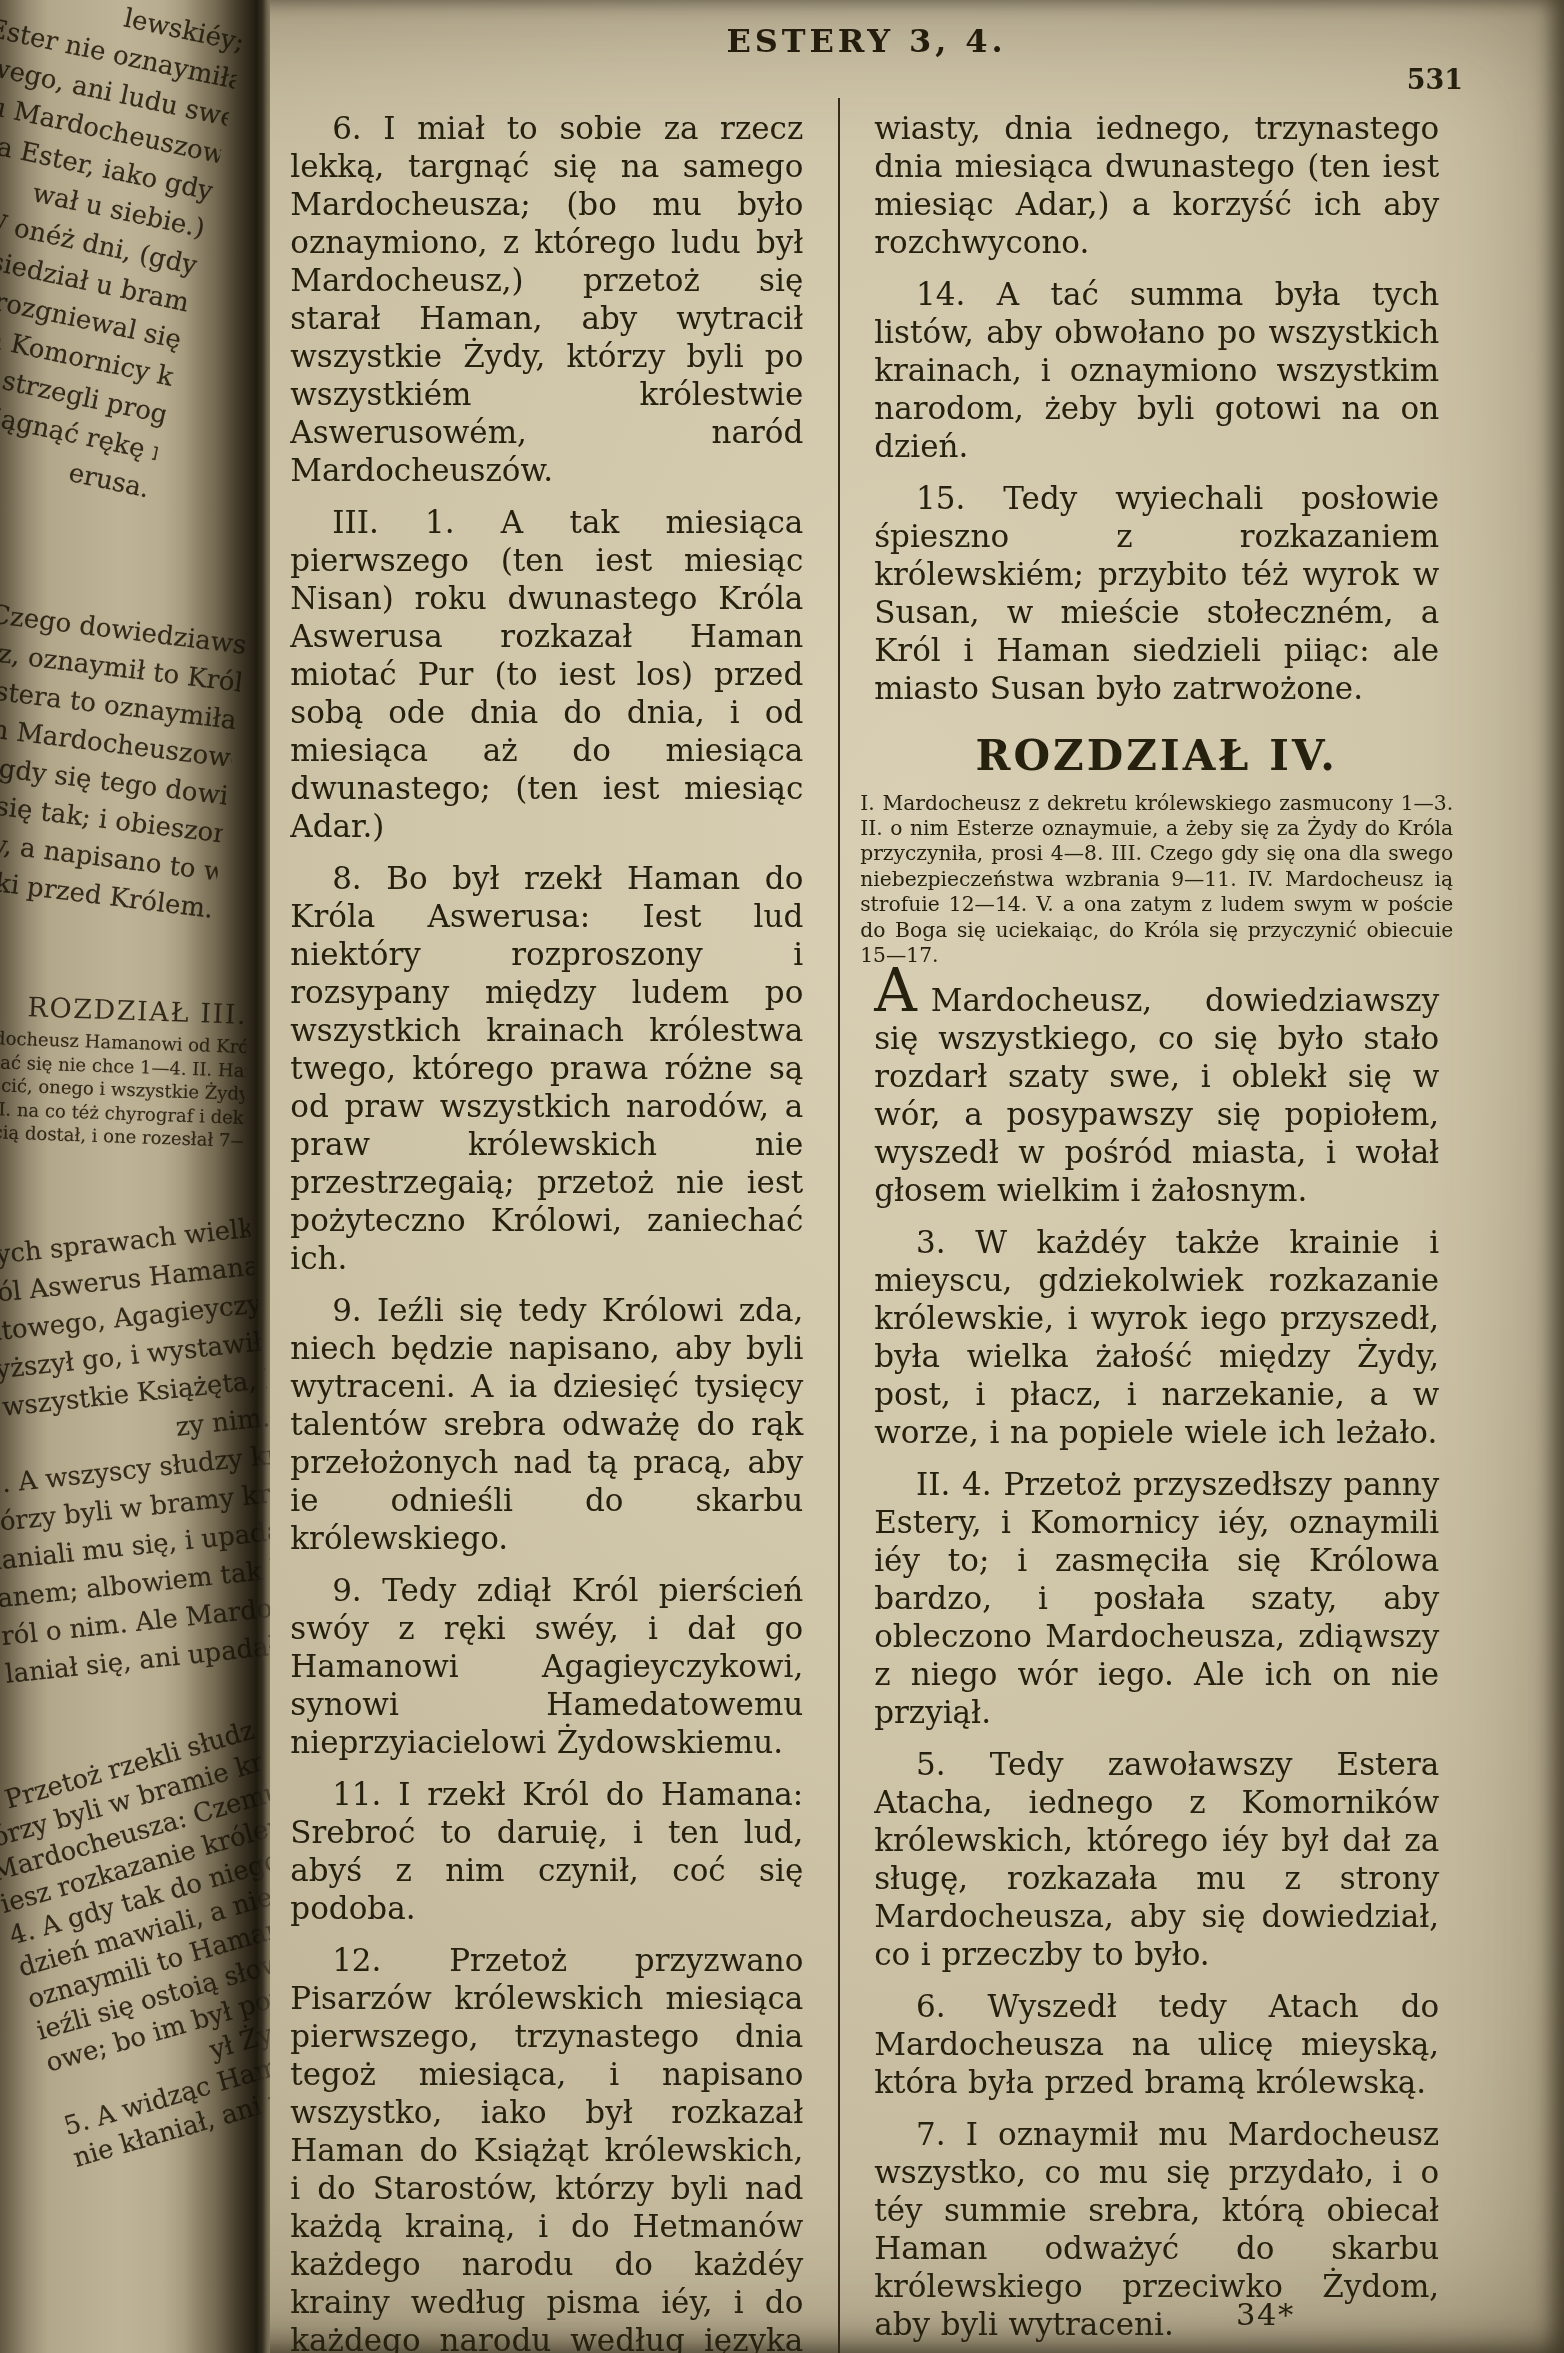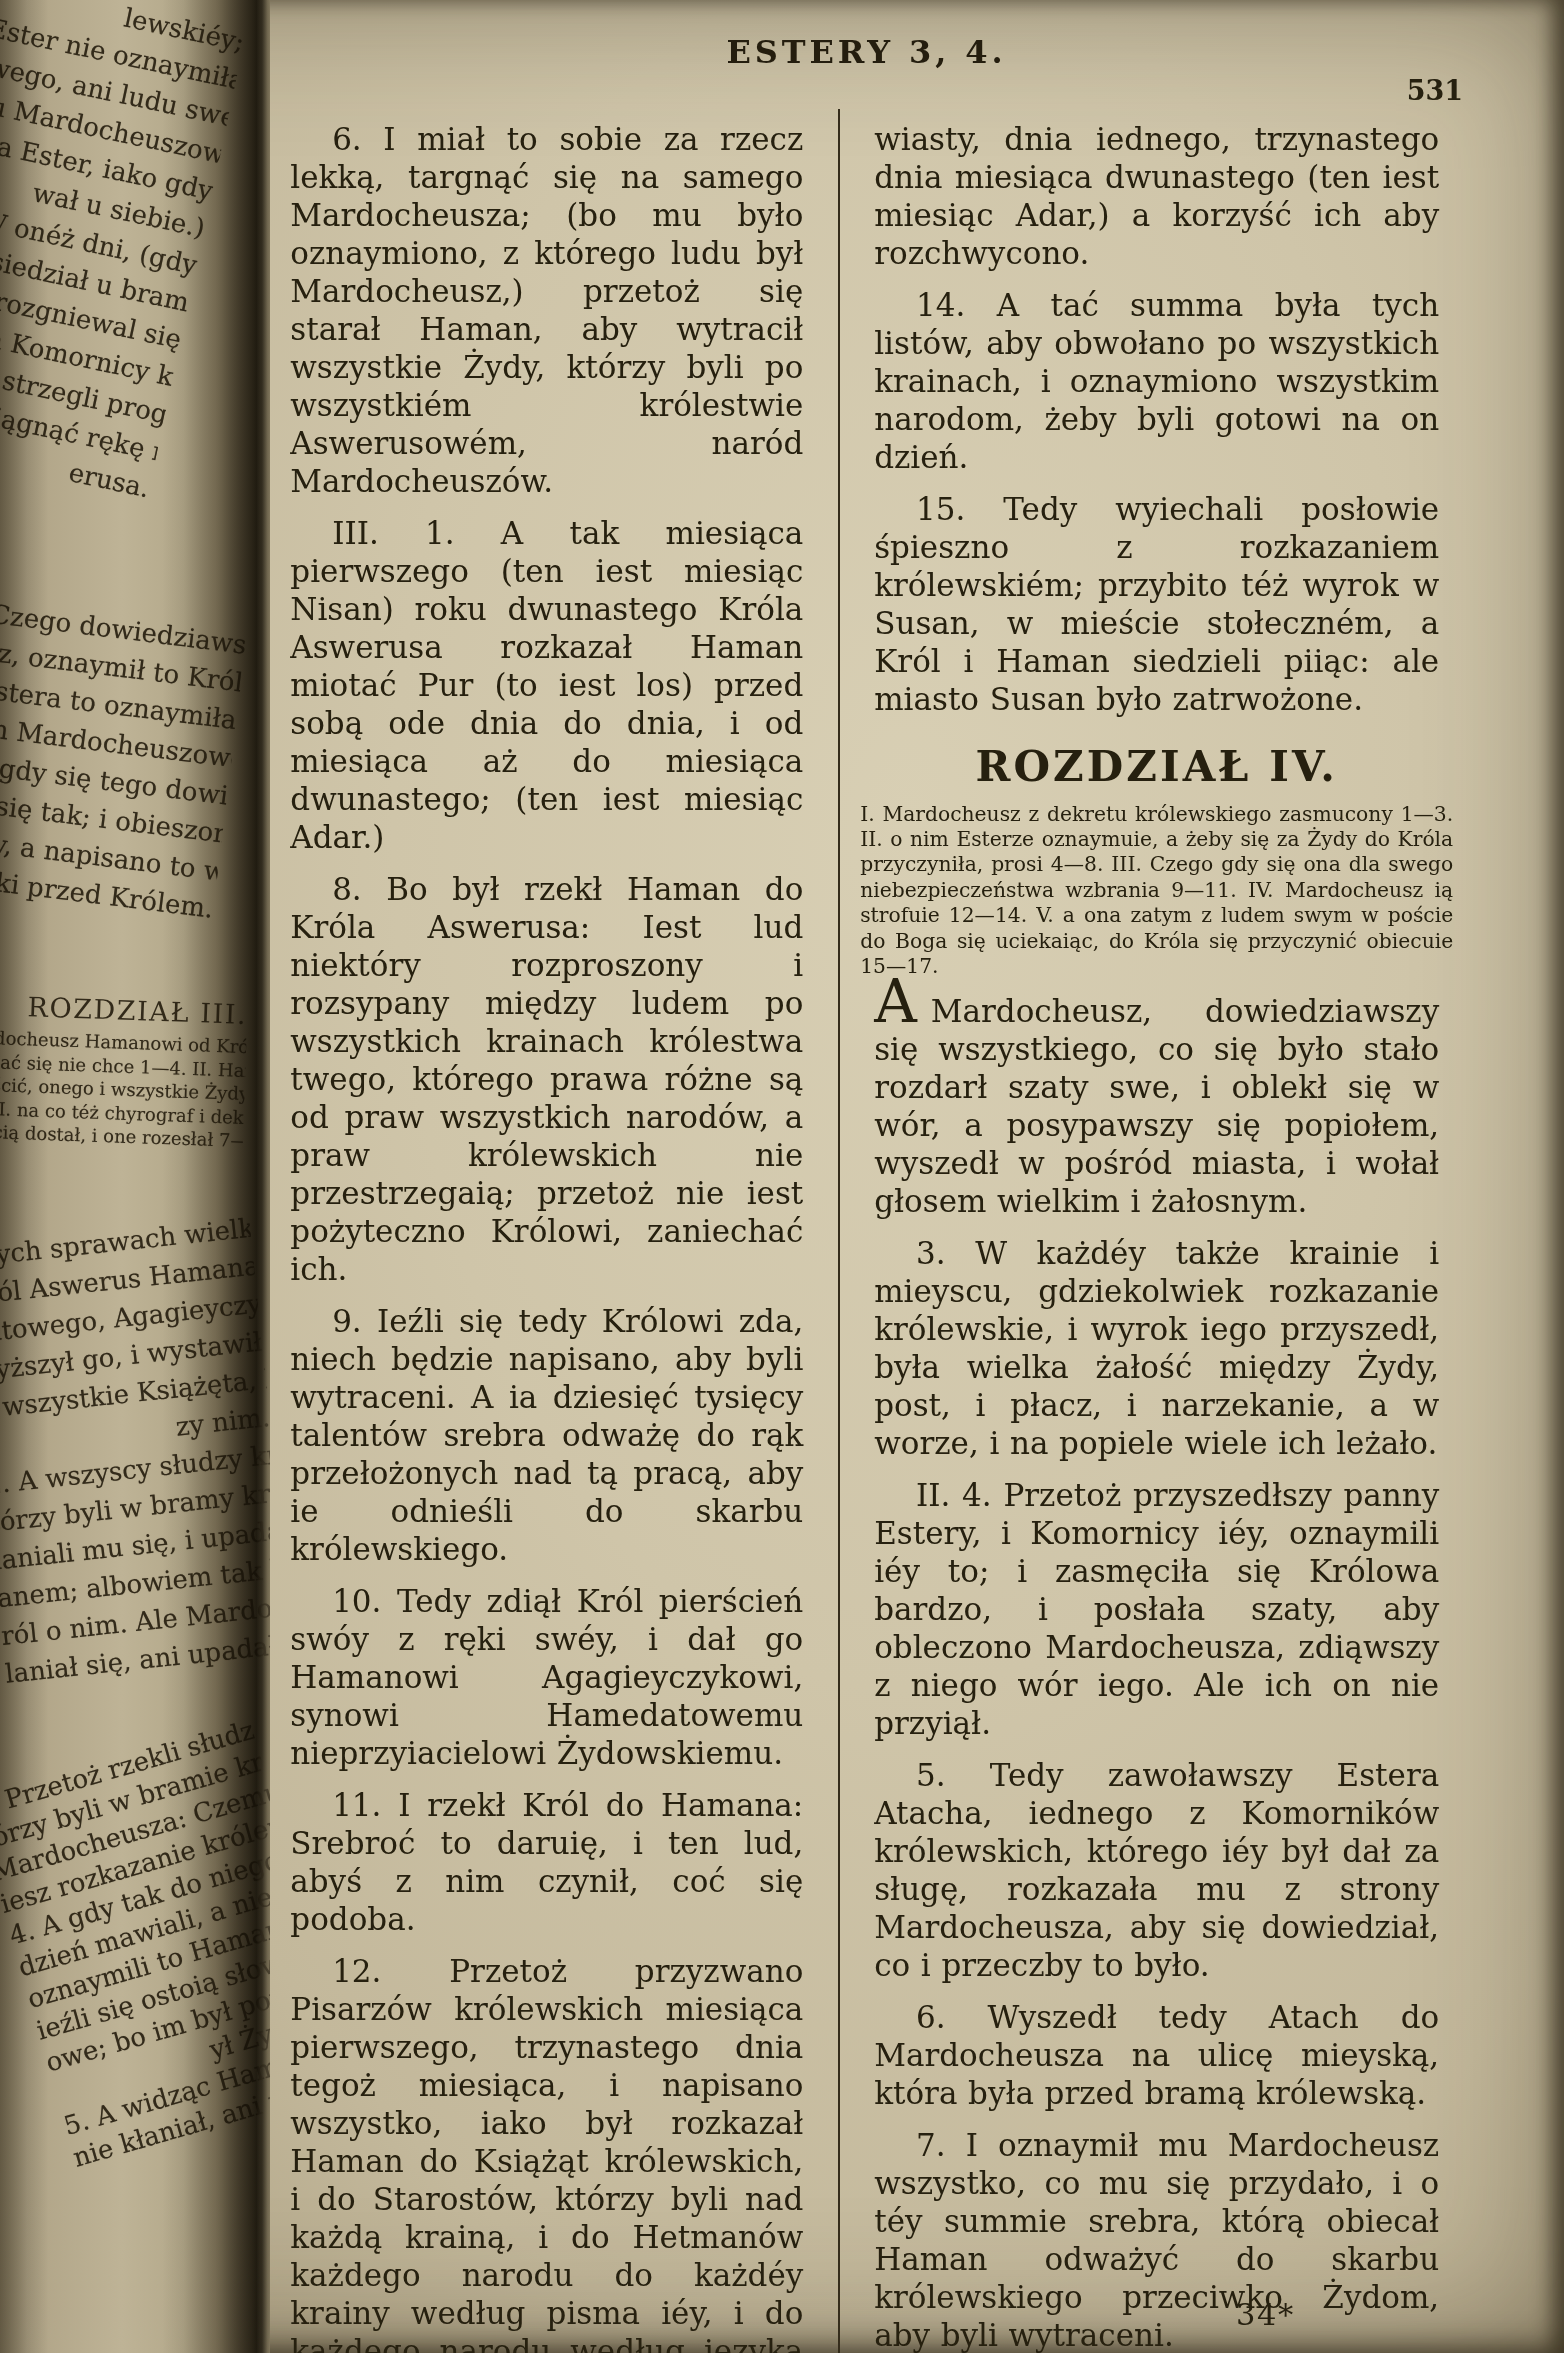--- a/index.html
+++ b/index.html
@@ -25,21 +25,21 @@
   .gline{font-size:26px;line-height:38px;white-space:nowrap;overflow:hidden;text-shadow:0 0 0.8px rgba(30,22,8,.45);}
   .gline.small{font-size:18px;line-height:23.5px;}
   .ghead{font-size:27px;line-height:41px;white-space:nowrap;letter-spacing:1.6px;}
   .gb1{top:23.5px;transform:rotate(12deg);transform-origin:100% 0;}
   .gb2{top:626px;transform:rotate(7deg);transform-origin:100% 0;}
   .gb3{top:994px;transform:rotate(2deg);transform-origin:100% 0;}
   .gb4{top:1209px;transform:rotate(-6deg);transform-origin:100% 0;}
   .gb5{top:1714px;transform:rotate(-16deg);transform-origin:100% 0;}
   .gb5 .gline{line-height:33px;}
   
-  .page{position:absolute;left:270px;top:0;right:0;bottom:0;padding-top:33px;z-index:1;}
+  .page{position:absolute;left:270px;top:0;right:0;bottom:0;padding-top:22px;z-index:1;}
   .running-head{position:relative;height:56px;margin-right:102px;}
   .head-title{display:block;text-align:center;font-size:32px;letter-spacing:3.9px;font-weight:bold;color:#241d0e;}
   .page-num{position:absolute;right:0;top:-1.6px;font-size:27px;font-weight:bold;margin-top:44px;}
   .columns{display:flex;margin-top:17px;padding-left:6.3px;min-height:2183px;}
   .col-left{width:541px;}
   .col-rule{width:2.3px;background:#342c1b;margin:3.1px 20.3px 0 20.3px;align-self:stretch;}
   .col-right{width:593px;position:relative;}
   .para{margin:14px;text-align:justify;font-size:31px;line-height:38px;text-indent:1.35em;word-spacing:0.8px;}
   .para.cont{text-indent:0;}
   .chapter-heading{text-align:center;font-size:42px;margin:23.5px 0 11px;letter-spacing:3.1px;font-weight:bold;}
@@ -126,21 +126,21 @@
       <span class="page-num">531</span>
     </div>
 
     <div class="columns">
 
       <div class="col-left">
           <p class="para">6. I miał to sobie za rzecz lekką, targnąć się na samego Mardocheusza; (bo mu było oznaymiono, z którego ludu był Mardocheusz,) przetoż się starał Haman, aby wytracił wszystkie Żydy, którzy byli po wszystkiém królestwie Aswerusowém, naród Mardocheuszów.</p>
           <p class="para">III. 1. A tak miesiąca pierwszego (ten iest miesiąc Nisan) roku dwunastego Króla Aswerusa rozkazał Haman miotać Pur (to iest los) przed sobą ode dnia do dnia, i od miesiąca aż do miesiąca dwunastego; (ten iest miesiąc Adar.)</p>
           <p class="para">8. Bo był rzekł Haman do Króla Aswerusa: Iest lud niektóry rozproszony i rozsypany między ludem po wszystkich krainach królestwa twego, którego prawa różne są od praw wszystkich narodów, a praw królewskich nie przestrzegaią; przetoż nie iest pożyteczno Królowi, zaniechać ich.</p>
           <p class="para">9. Ieźli się tedy Królowi zda, niech będzie napisano, aby byli wytraceni. A ia dziesięć tysięcy talentów srebra odważę do rąk przełożonych nad tą pracą, aby ie odnieśli do skarbu królewskiego.</p>
-          <p class="para">10. Tedy zdiął Król pierścień swóy z ręki swéy, i dał go Hamanowi Agagieyczykowi, synowi Hamedatowemu nieprzyiacielowi Żydowskiemu.</p>
+          <p class="para">9. Tedy zdiął Król pierścień swóy z ręki swéy, i dał go Hamanowi Agagieyczykowi, synowi Hamedatowemu nieprzyiacielowi Żydowskiemu.</p>
           <p class="para">11. I rzekł Król do Hamana: Srebroć to daruię, i ten lud, abyś z nim czynił, coć się podoba.</p>
           <p class="para">12. Przetoż przyzwano Pisarzów królewskich miesiąca pierwszego, trzynastego dnia tegoż miesiąca, i napisano wszystko, iako był rozkazał Haman do Książąt królewskich, i do Starostów, którzy byli nad każdą krainą, i do Hetmanów każdego narodu do każdéy krainy według pisma iéy, i do każdego narodu według ięzyka iego. Imieniem Króla Aswerusa napisano, i zapieczętowano sygnetem królewskim.</p>
           <p class="para">13. I rozesłano listy przez posły do wszystkich krain królewskich, aby wygładzono, wymordowano, i wytracono wszystkie Żydy od młodego aż do starca, dziatki i nie-</p>
         </div>
 
       <div class="col-rule"></div>
 
       <div class="col-right">
         <div>
             <p class="para cont">wiasty, dnia iednego, trzynastego dnia miesiąca dwunastego (ten iest miesiąc Adar,) a korzyść ich aby rozchwycono.</p>

